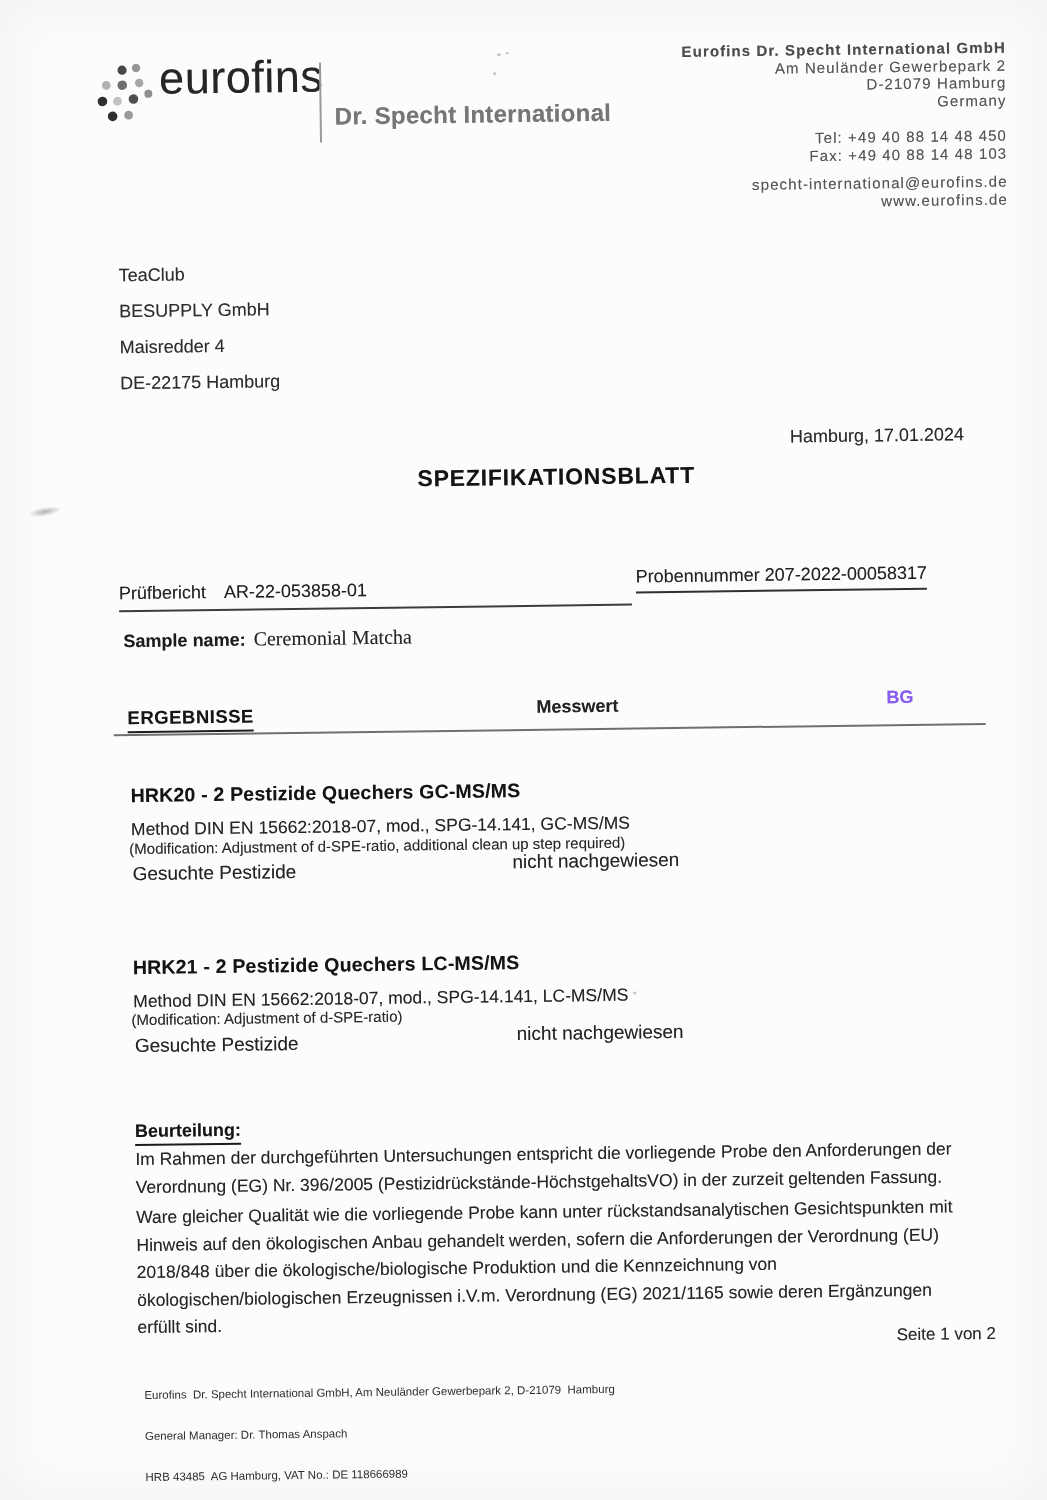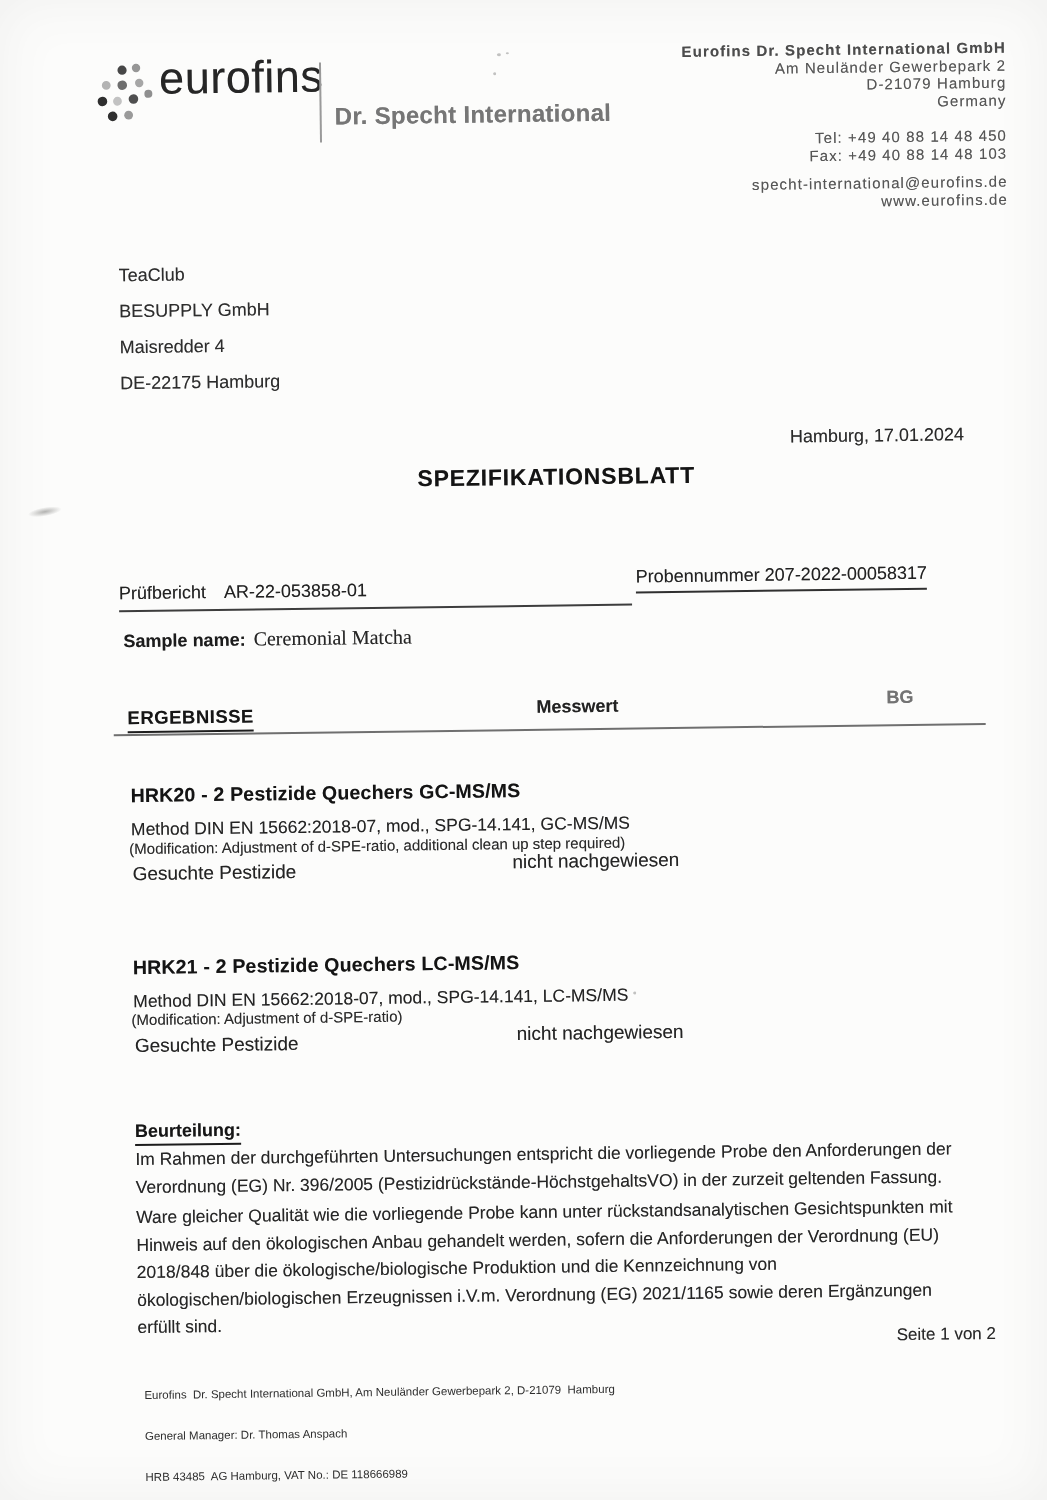--- a/index.html
+++ b/index.html
@@ -63,21 +63,21 @@
   .sample-row{left:124px;top:624px;font-size:18px;}
   .sample-label{font-weight:700;color:#1c1c1c;}
   .sample-value{font-family:"Liberation Serif", serif;font-size:20px;color:#262626;margin-left:8px;}
 
   
   .ergebnisse{
     left:127px;top:702px;font-size:18.5px;font-weight:700;color:#161616;
     letter-spacing:0.5px;padding-bottom:2px;border-bottom:2.5px solid #1e1e1e;
   }
   .col-messwert{left:536px;top:697px;font-size:18px;font-weight:700;color:#222;}
-  .col-bg{left:886px;top:692px;font-size:18px;font-weight:700;color:#737373;}
+  .col-bg{left:886px;top:692px;font-size:18px;font-weight:700;color:#8b5cf6;}
   .results-rule{left:113px;top:729px;width:872px;height:2px;background:#6f6f6f;}
 
   
   .block-title{font-size:19.5px;font-weight:700;color:#141414;letter-spacing:0.2px;}
   .block-method{font-size:17.5px;color:#242424;}
   .block-mod{font-size:15px;color:#2a2a2a;}
   .block-analyte{font-size:19px;color:#242424;}
   .block-result{font-size:19px;color:#242424;}
 
   

